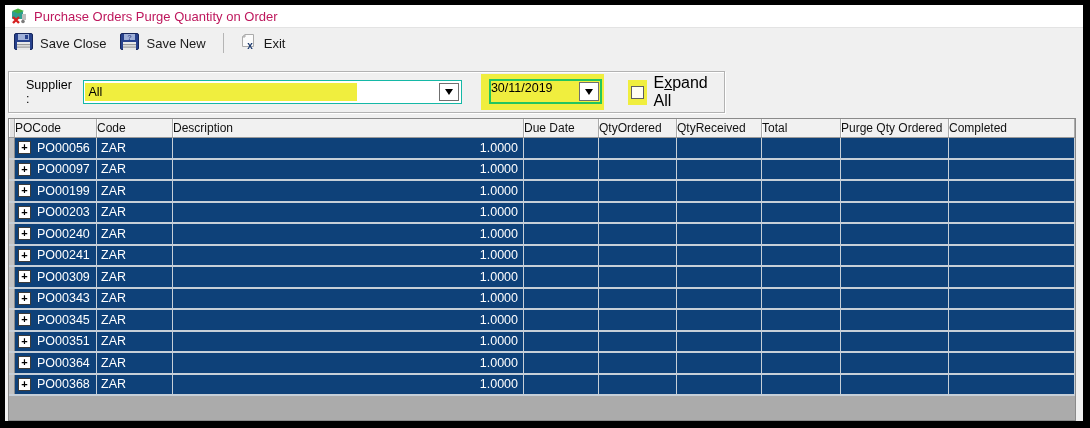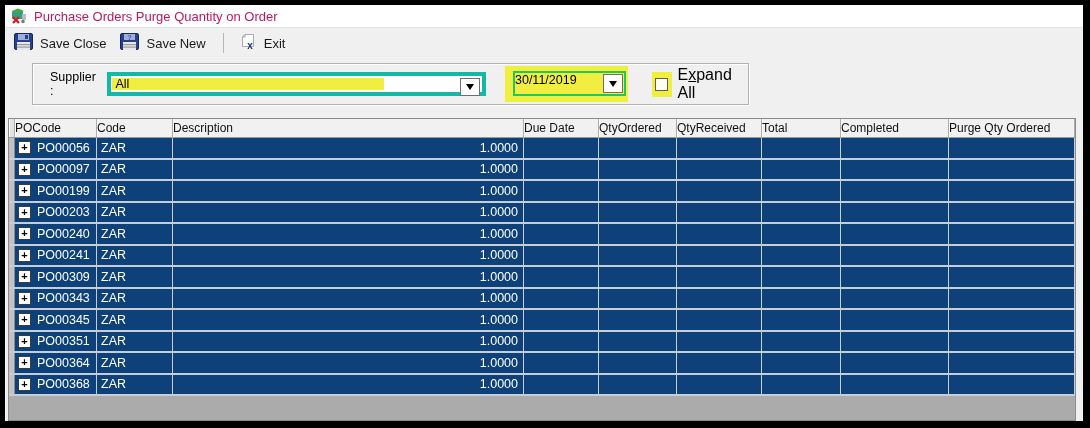--- a/index.html
+++ b/index.html
@@ -28,28 +28,28 @@
     height:30px; display:flex; align-items:center; padding-left:2px;
     background:#f0f0f0;
   }
   .tb-btn {
     display:flex; align-items:center; gap:7px; border:none; background:transparent;
     font-family:inherit; font-size:13px; color:#1a1a1a; padding:3px 7px; cursor:default;
   }
   .tb-sep { width:1px; height:20px; background:#b5b5b5; margin:0 10px; }
   
   .groupbox {
-    position:absolute; left:3px; top:58px; width:717px; height:42px;
+    position:absolute; left:3px; top:66px; width:717px; height:42px;
     border:1px solid #b2b2b2; box-shadow:inset 1px 1px 0 #ffffff, 1px 1px 0 #ffffff;
-    display:flex; align-items:center; padding-left:17px; background:#f0f0f0;margin-left:24px;
+    display:flex; align-items:center; padding-left:17px; background:#f0f0f0;
   }
   .supplier-label { margin-right:8px; font-size:12.5px; }
   .combo {
     position:relative; width:404px; height:24px; background:#fff;
-    border:4px solid #14b8a6;
+    border:1px solid #14b8a6;
   }
   .combo .hl {
     position:absolute; left:1px; top:2px; bottom:2px; width:272px;
     background:var(--hl,#f0ee3e);
   }
   .combo .combo-text {
     position:absolute; left:4px; top:0; height:100%; display:flex; align-items:center;
     font-size:12.5px;
   }
   .drop-btn {
@@ -187,22 +187,22 @@
   <div class="grid">
     <div class="grid-header">
       <div class="hcell ind"></div>
     <div class="hcell">POCode</div>
         <div class="hcell">Code</div>
         <div class="hcell">Description</div>
         <div class="hcell">Due Date</div>
         <div class="hcell">QtyOrdered</div>
         <div class="hcell">QtyReceived</div>
         <div class="hcell">Total</div>
+        <div class="hcell">Purge Qty Ordered</div>
         <div class="hcell">Completed</div>
-        <div class="hcell">Purge Qty Ordered</div>
       </div>
     <div>
         <div class="grid-row">
           <div class="cell ind"></div>
           <div class="cell pocode">
             <span class="expand-box">+</span>
             <span>PO00056</span>
           </div>
           <div class="cell">ZAR</div>
           <div class="cell num">1.0000</div>

